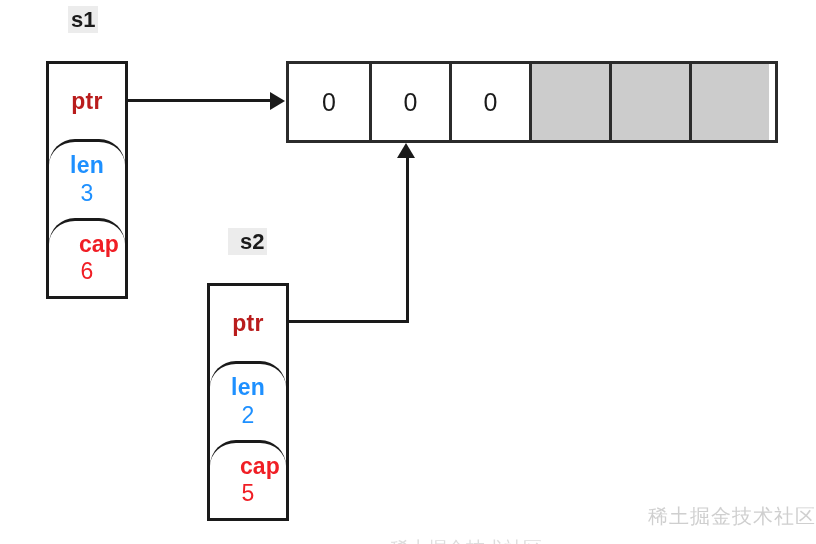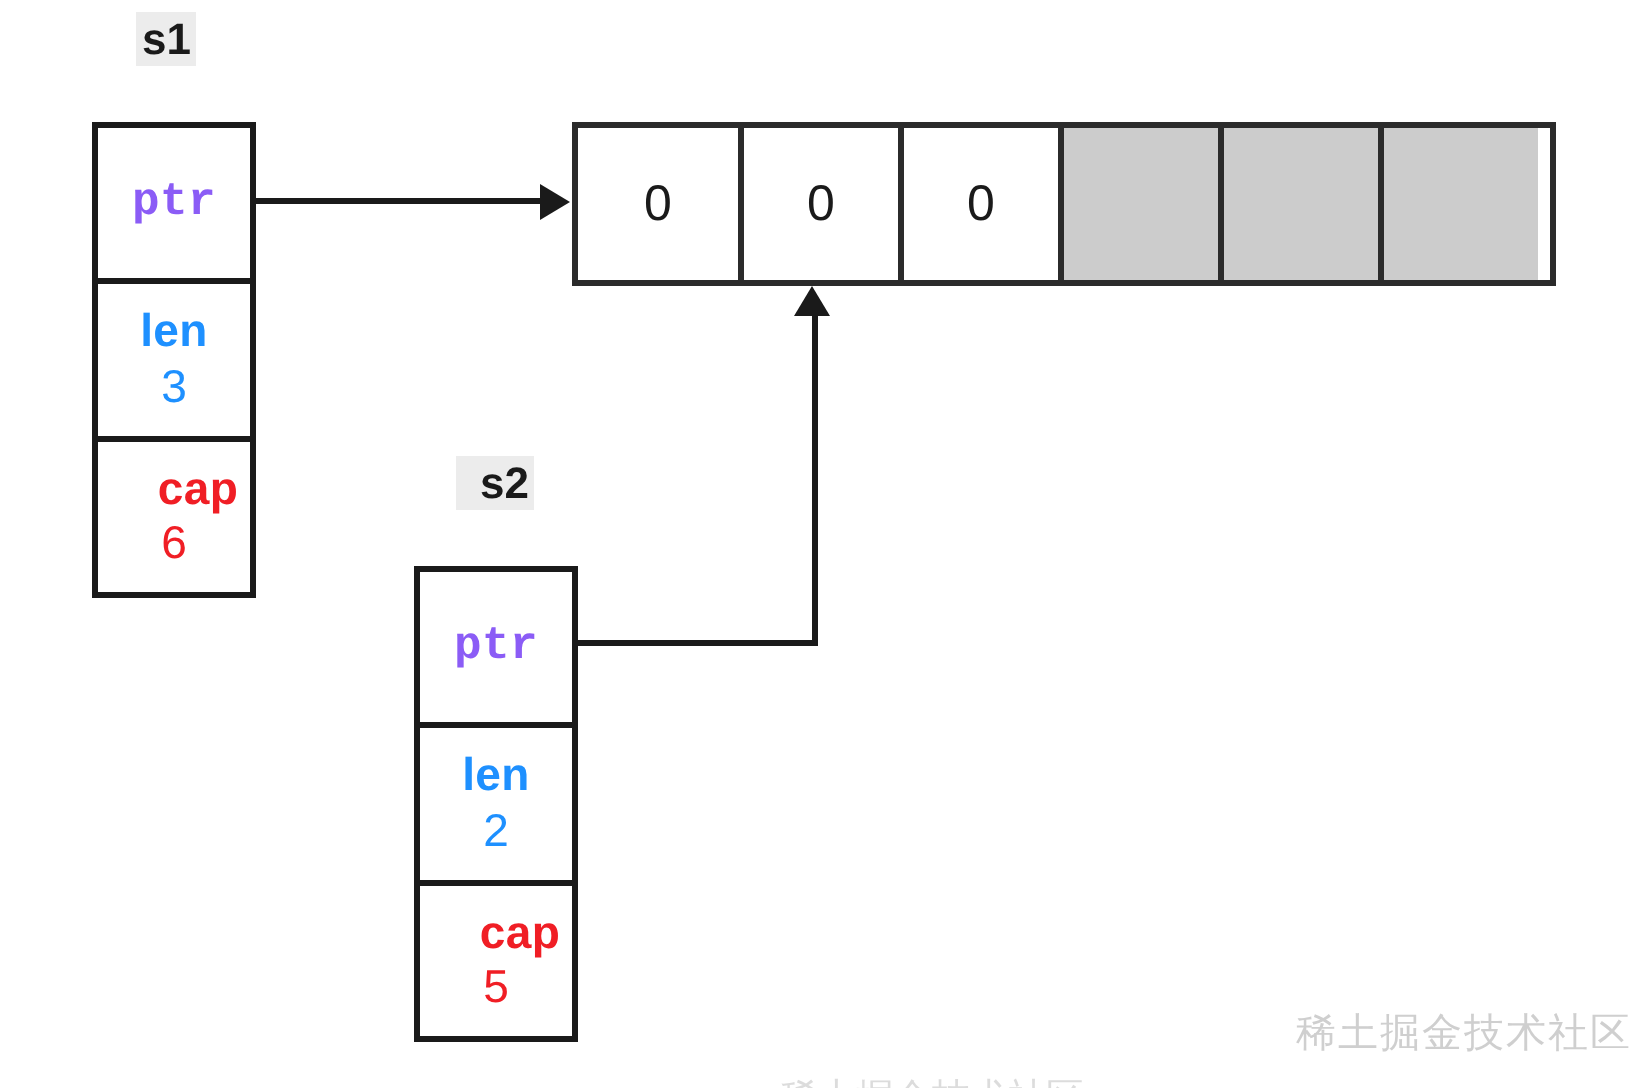--- a/index.html
+++ b/index.html
@@ -32,32 +32,33 @@
     flex: 1 1 0;
     display: flex;
     flex-direction: column;
     align-items: center;
     justify-content: center;
     box-sizing: border-box;
     line-height: 1.12;
   }
   .struct .field + .field {
     border-top: 3px solid #1a1a1a;
+    border-radius: 26px;
   }
   .field-key {
     font-weight: bold;
     font-size: 23px;
     letter-spacing: 0.2px;
   }
   .field-val {
     font-size: 23px;
     font-weight: normal;
     margin-top: 2px;
   }
-  .field-ptr .field-key { color: #8b5cf6; font-family: Liberation Mono, monospace; }
+  .field-ptr .field-key { color: #b91c1c; }
   .field-len .field-key, .field-len .field-val { color: #1e90ff; }
   .field-cap .field-key, .field-cap .field-val { color: #f01e25; }
   .field-cap .field-key { font-weight: bold; margin-left: 24px; }
   .field-len .field-key { font-weight: bold; }
 
   
   .struct-label {
     position: absolute;
     font-size: 22px;
     font-weight: bold;

